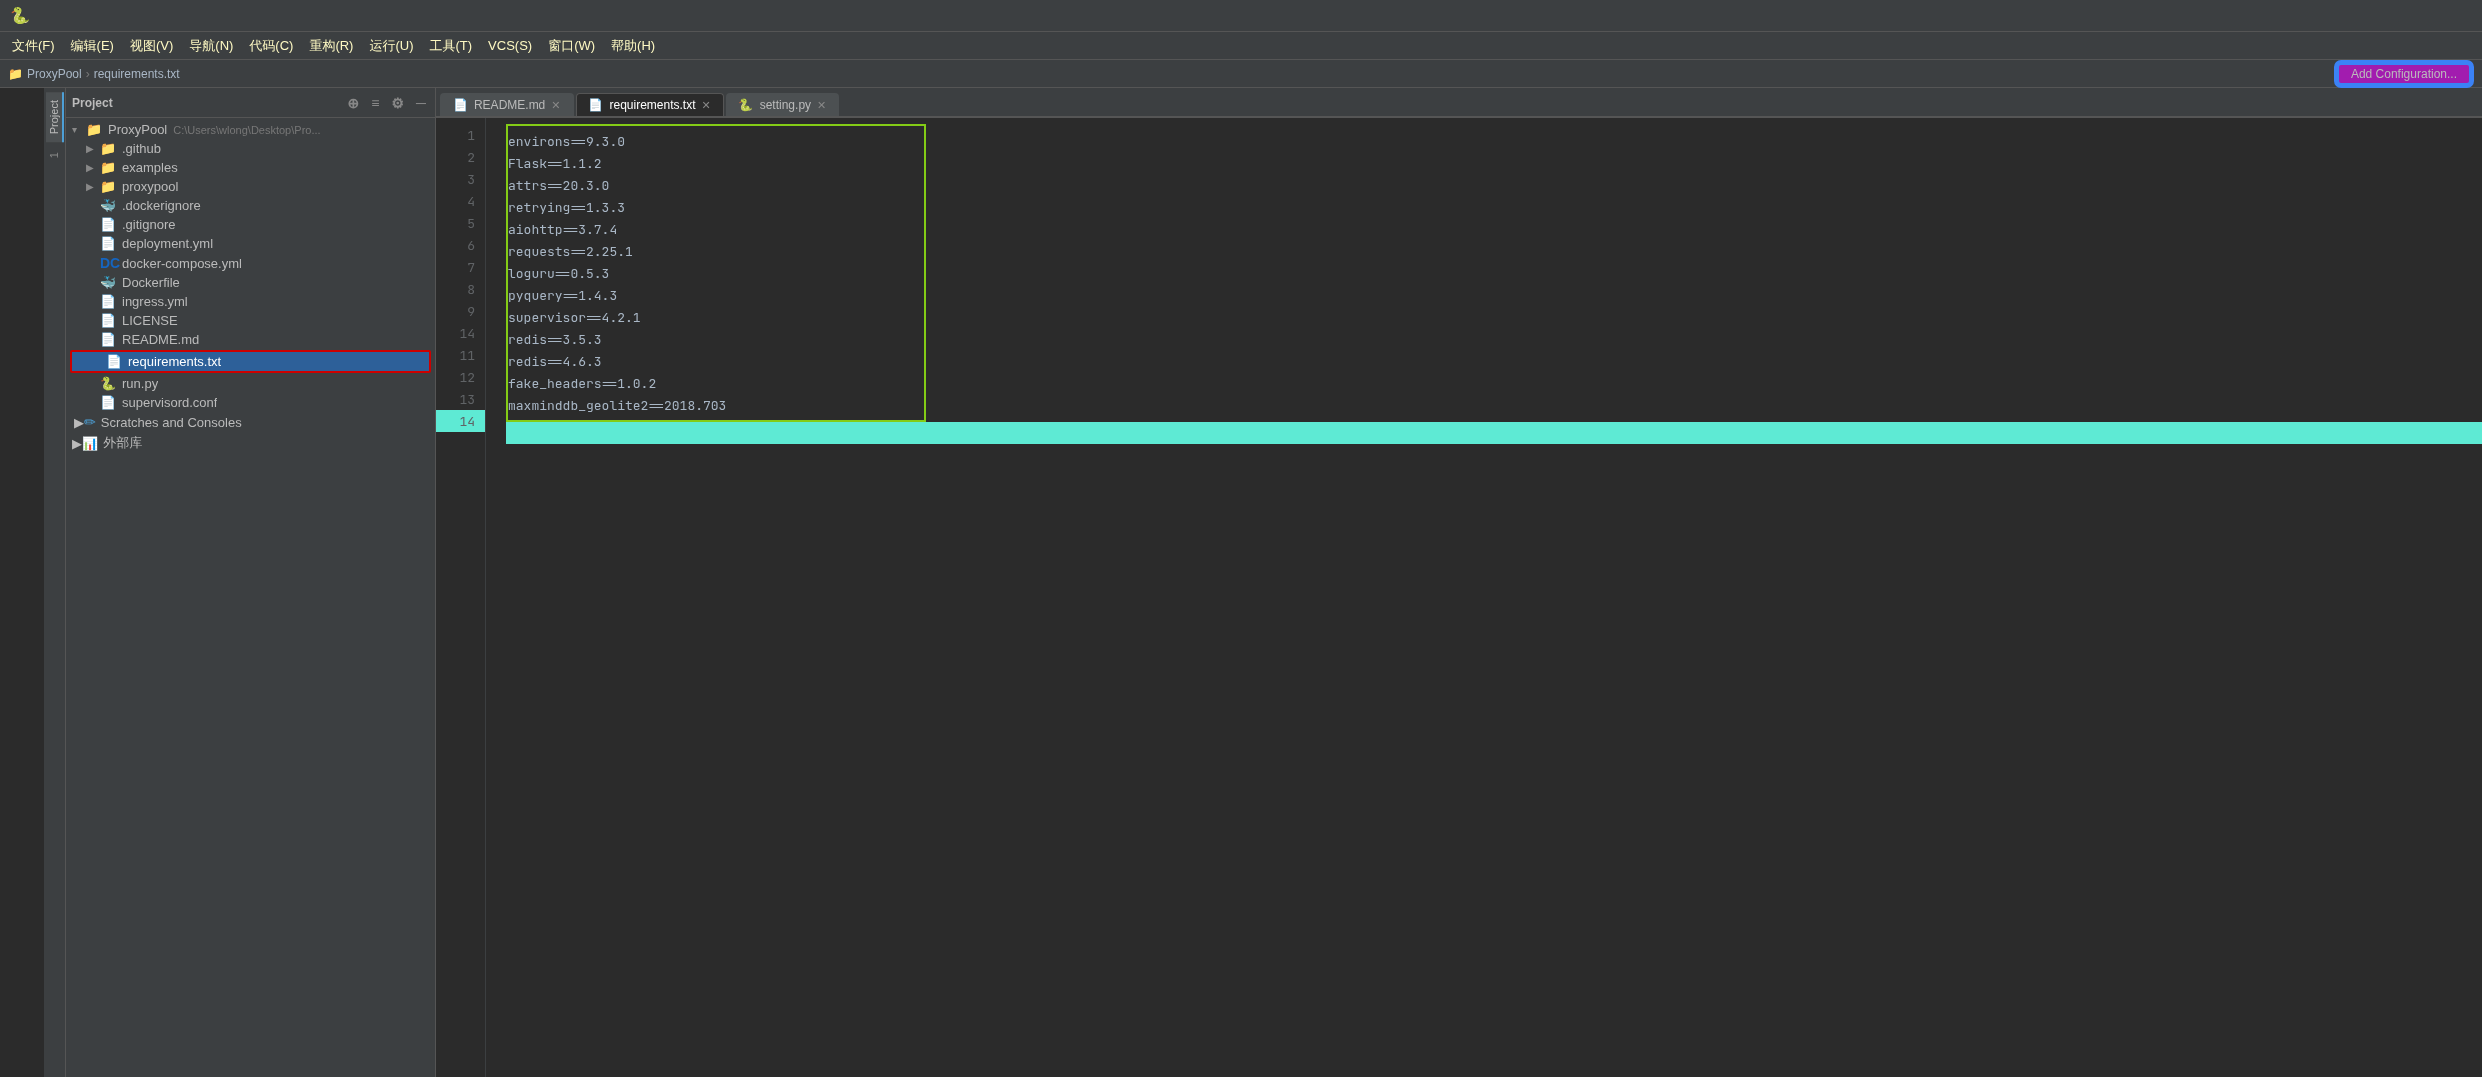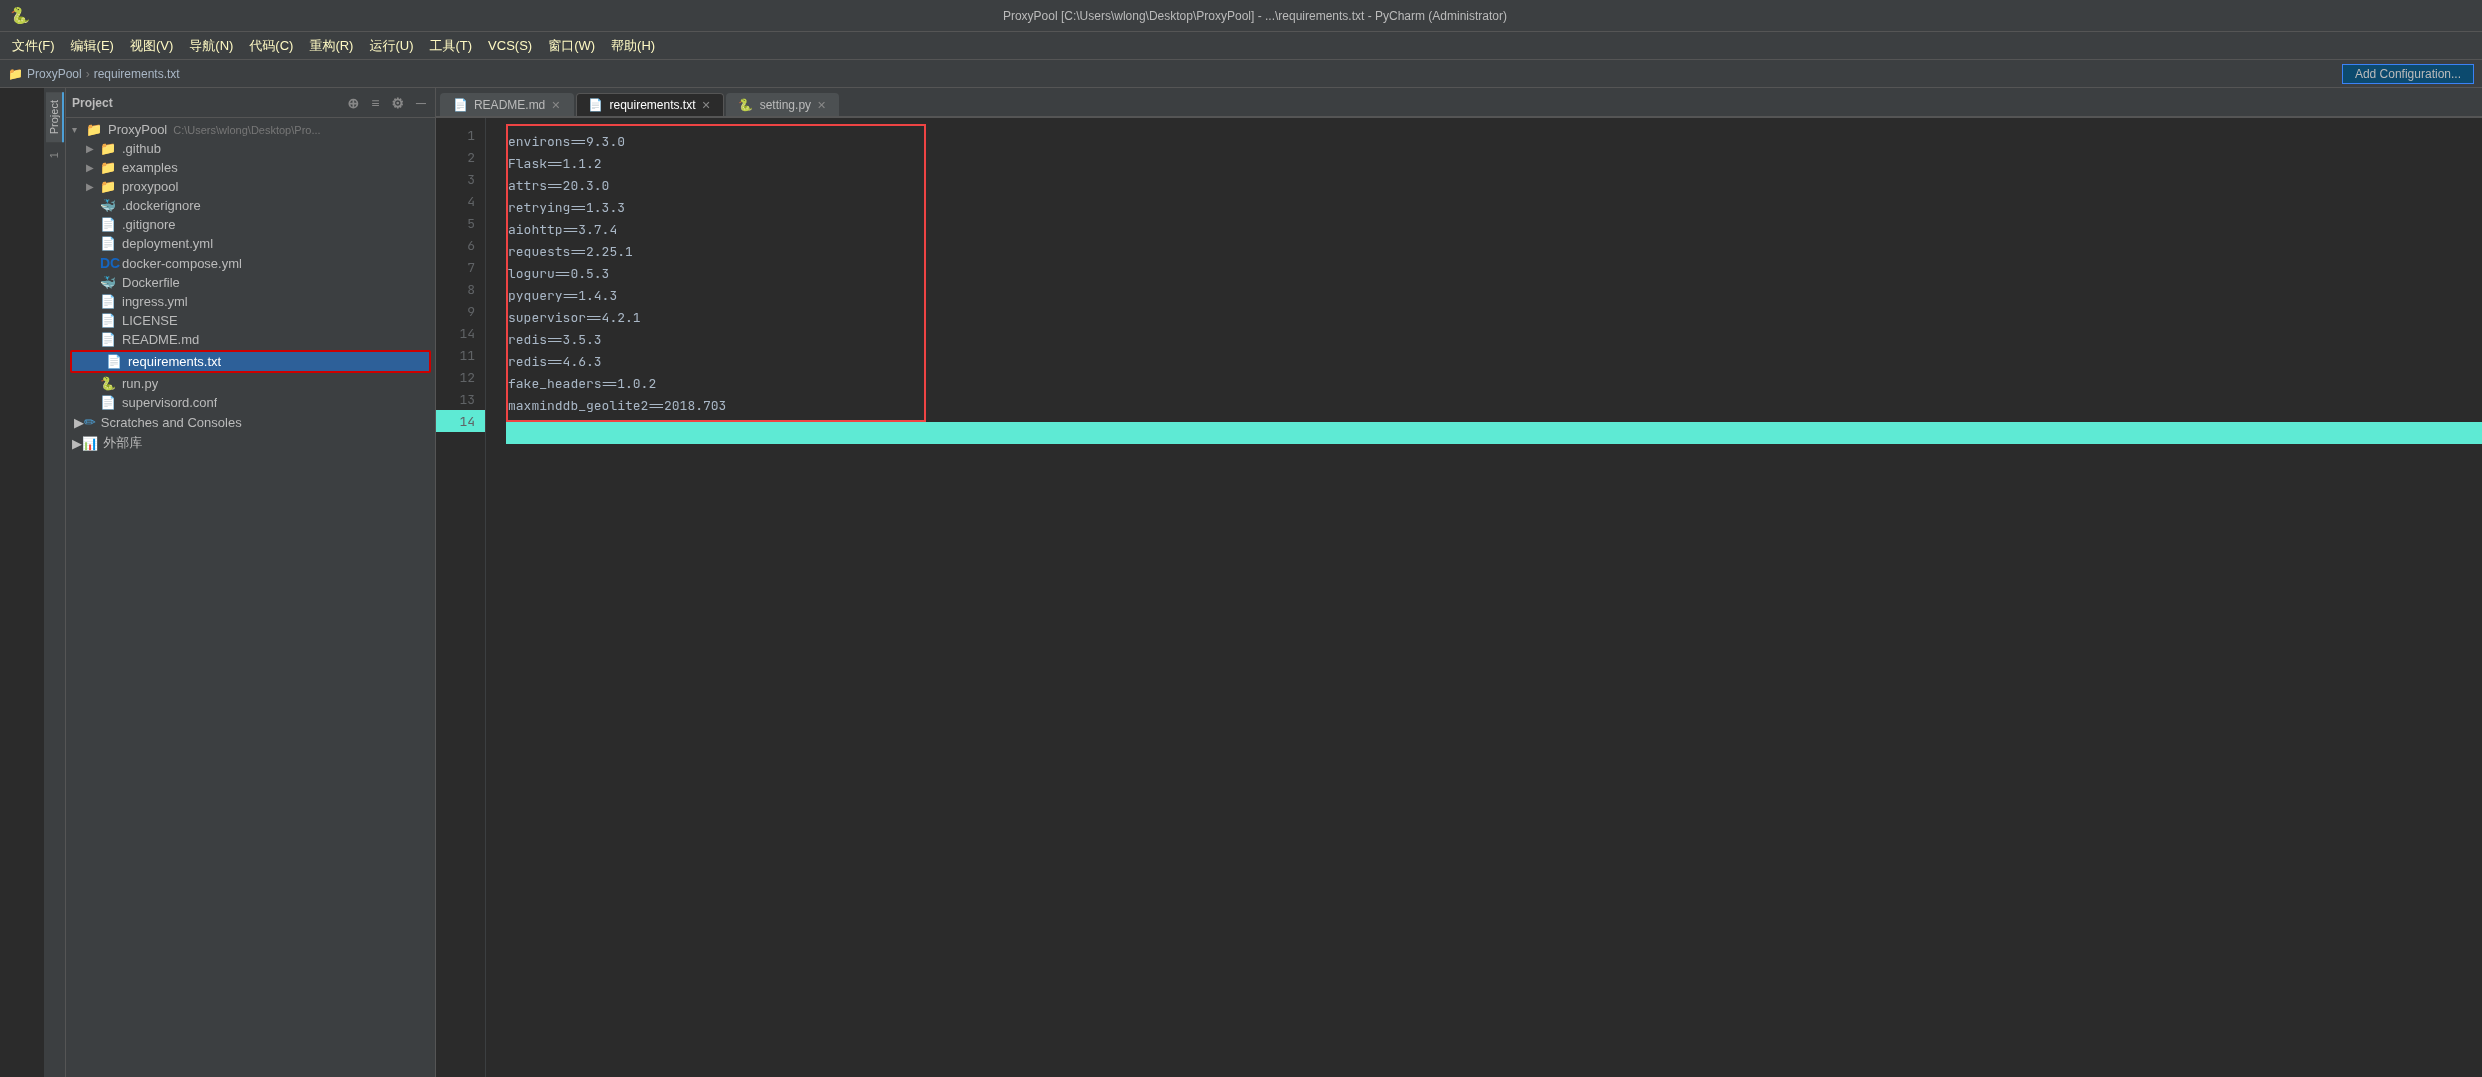--- a/index.html
+++ b/index.html
@@ -65,26 +65,26 @@
     }
     .breadcrumb-sep {
       margin: 0 4px;
       color: #777;
     }
 
     
     .add-config-btn {
       margin-left: auto;
       padding: 2px 12px;
-      background: #0c4a6e;
-      border: 1px solid #3b82f6;
+      background: #a21caf;
+      border: 5px solid #3b82f6;
       color: #bbbbbb;
       font-size: 12px;
       cursor: pointer;
-      border-radius: 0;
+      border-radius: 7px;
     }
 
     
     .main-layout {
       display: flex;
       height: calc(100vh - 88px);
       margin-left: 44px;
     }
 
     
@@ -319,21 +319,20 @@
     
     ::-webkit-scrollbar { width: 8px; height: 8px; }
     ::-webkit-scrollbar-track { background: #3c3f41; }
     ::-webkit-scrollbar-thumb { background: #5a5e60; border-radius: 4px; }
   </style>
 </head>
 <body>
 
 <div class="titlebar">
   <span class="titlebar-logo">🐍</span>
-  <span class="titlebar-title">ProxyPool [C:\Users\wlong\Desktop\ProxyPool] - ...\requirements.txt - PyCharm (Administrator)</span>
 </div>
 
 <div class="menubar">
   <span class="menubar-item">文件(F)</span>
   <span class="menubar-item">编辑(E)</span>
   <span class="menubar-item">视图(V)</span>
   <span class="menubar-item">导航(N)</span>
   <span class="menubar-item">代码(C)</span>
   <span class="menubar-item">重构(R)</span>
   <span class="menubar-item">运行(U)</span>
@@ -513,21 +512,21 @@
         <div class="line-num">9</div>
         <div class="line-num">14</div>
         <div class="line-num">11</div>
         <div class="line-num">12</div>
         <div class="line-num">13</div>
         <div class="line-num line-14">14</div>
       </div>
 
       <div class="code-area">
         
-        <div style="border: 2px solid #ef4444; display: inline-block; min-width: 420px; padding: 4px 12px 4px 0;">
+        <div style="border: 2px solid #84cc16; display: inline-block; min-width: 420px; padding: 4px 12px 4px 0;">
           <div class="code-line">environs==9.3.0</div>
           <div class="code-line">Flask==1.1.2</div>
           <div class="code-line">attrs==20.3.0</div>
           <div class="code-line">retrying==1.3.3</div>
           <div class="code-line">aiohttp==3.7.4</div>
           <div class="code-line">requests==2.25.1</div>
           <div class="code-line">loguru==0.5.3</div>
           <div class="code-line">pyquery==1.4.3</div>
           <div class="code-line">supervisor==4.2.1</div>
           <div class="code-line">redis==3.5.3</div>

